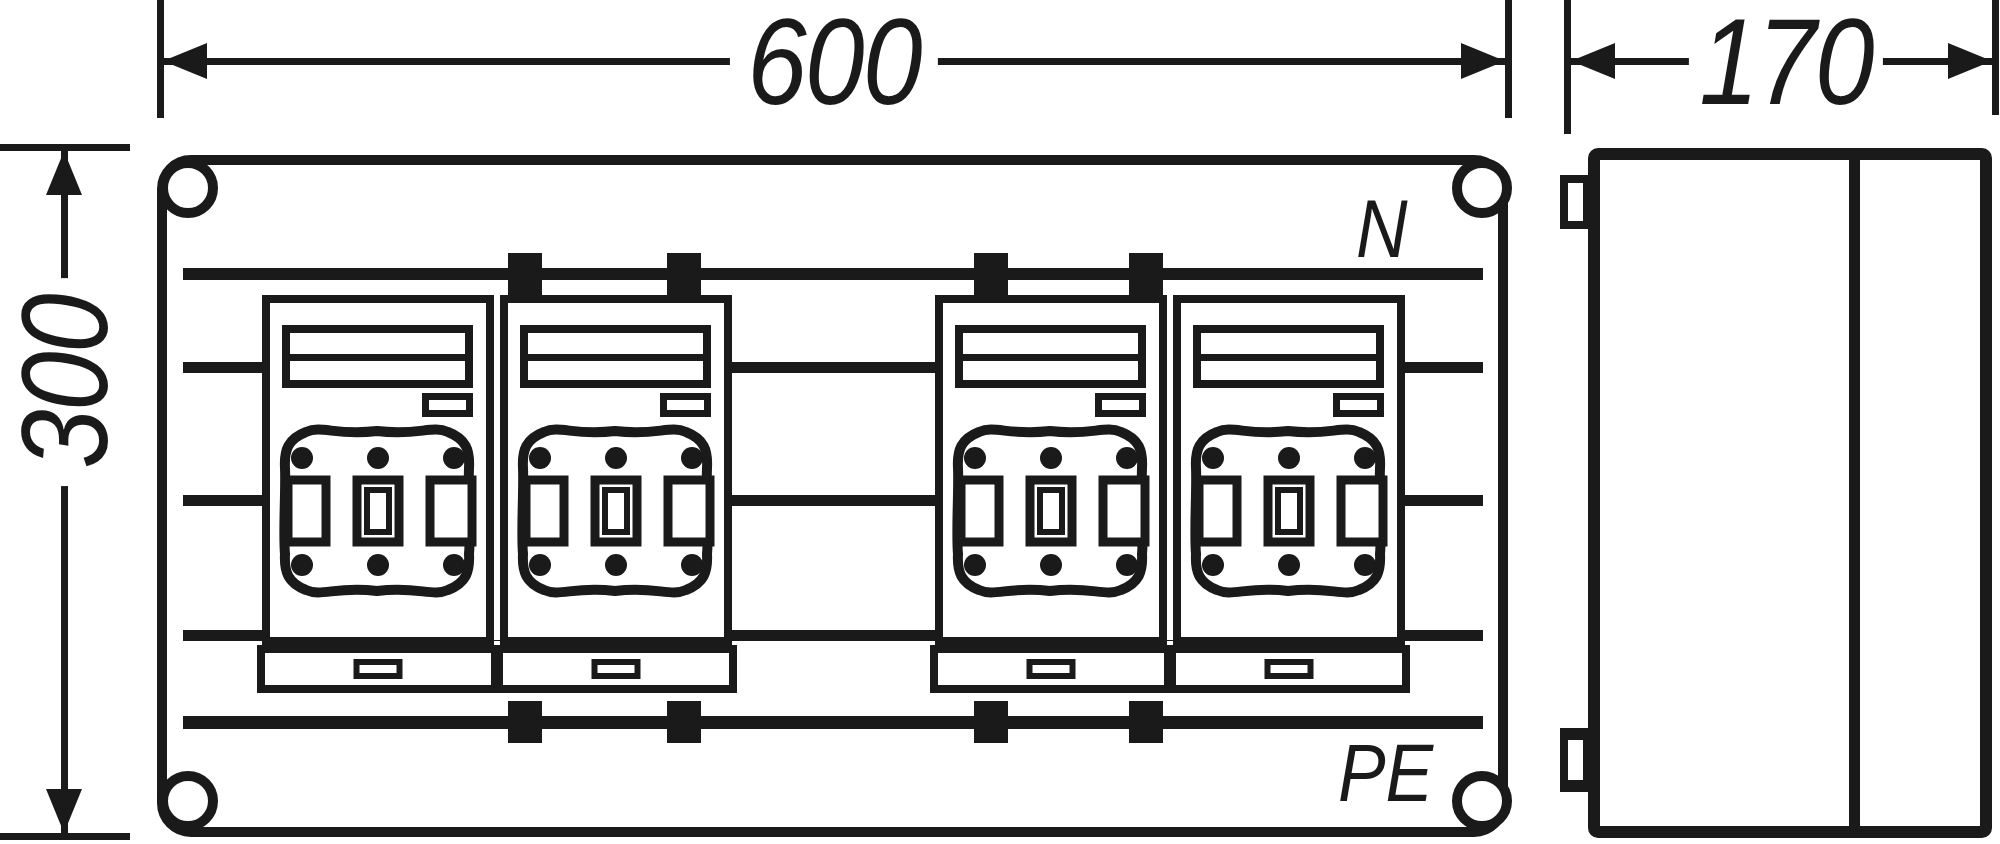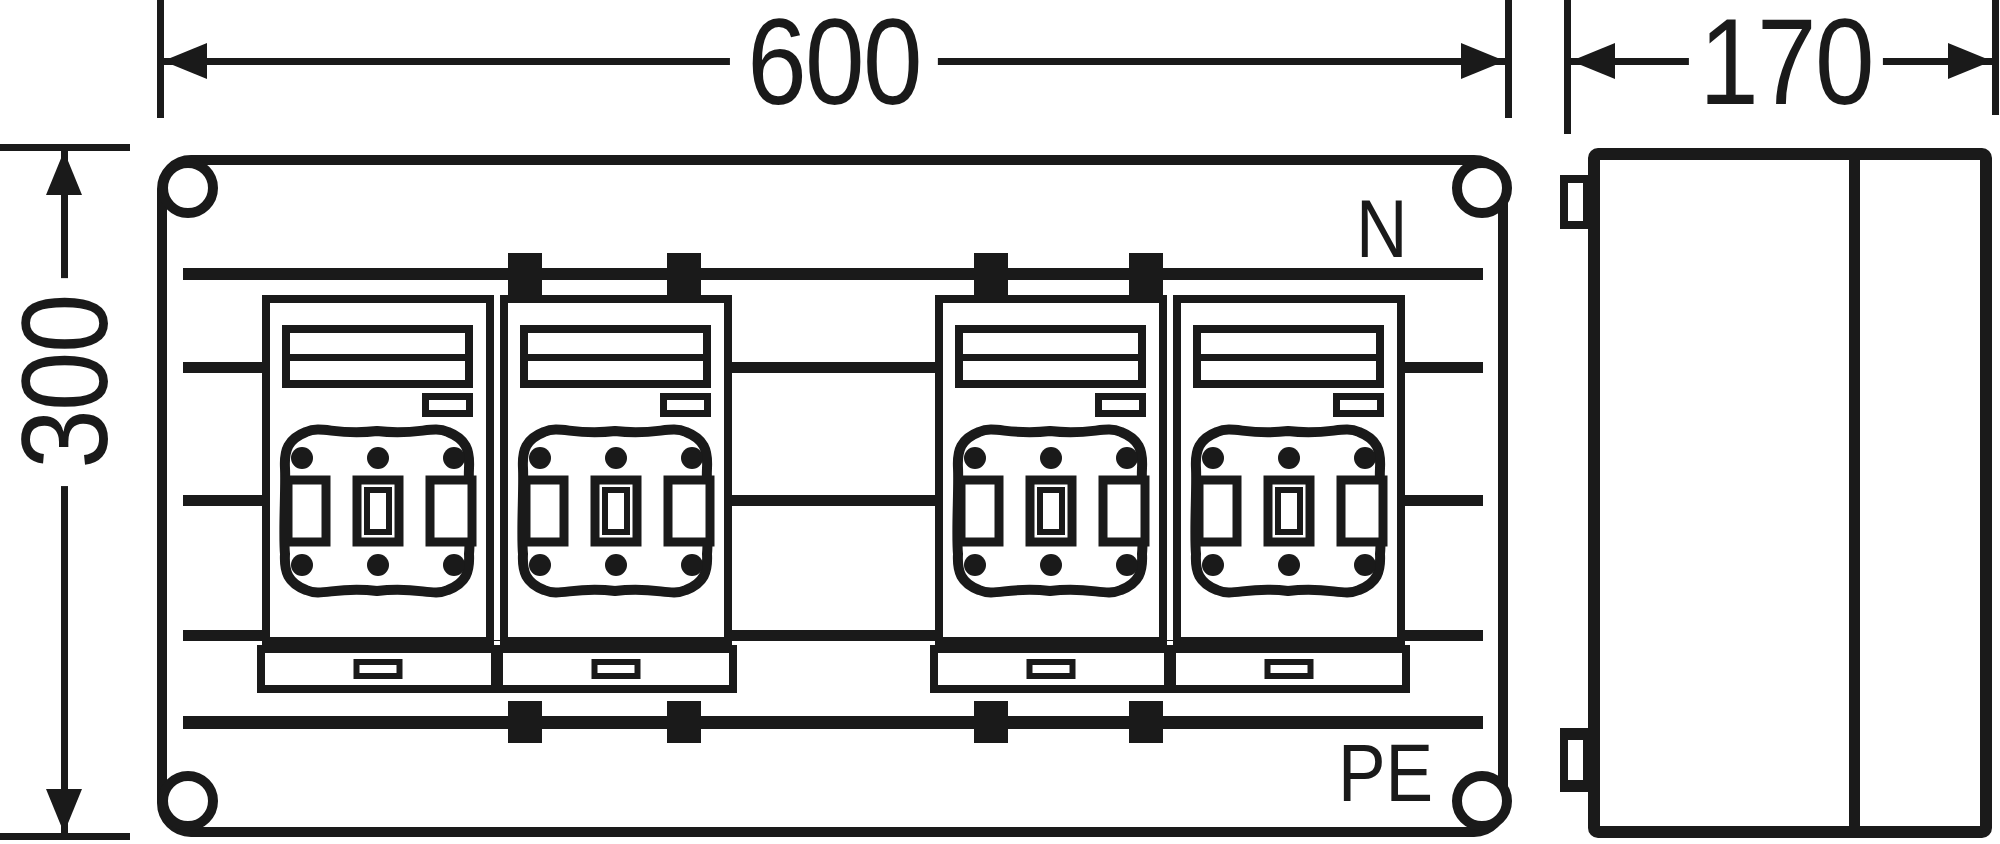--- a/index.html
+++ b/index.html
@@ -1,20 +1,20 @@
 <!DOCTYPE html>
 <html style="--line: #1a1a1a; --bg: #ffffff;"><head>
 <meta charset="utf-8">
 <style>
   :root { --line:#1a1a1a; --bg:#ffffff; }
   html,body{margin:0;padding:0;background:#fff;}
   .stage{
     position:relative; width:2000px; height:844px;
     background:var(--bg); overflow:hidden;
-    font-family:"Liberation Sans", sans-serif; color:var(--line);
+    font-family:"Liberation Sans", sans-serif; color:var(--line);font-style:italic;
   }
   .hline{position:absolute;height:7px;background:var(--line);}
   .vline{position:absolute;width:7px;background:var(--line);}
   .rail{position:absolute;height:11px;background:var(--line);}
   .bar{position:absolute;height:12px;background:var(--line);}
   .clamp{position:absolute;width:34px;height:42px;background:var(--line);}
   .arr{position:absolute;width:0;height:0;}
   .arr-l{border-top:18px solid transparent;border-bottom:18px solid transparent;border-right:44px solid var(--line);}
   .arr-r{border-top:18px solid transparent;border-bottom:18px solid transparent;border-left:44px solid var(--line);}
   .arr-u{border-left:18px solid transparent;border-right:18px solid transparent;border-bottom:44px solid var(--line);}

